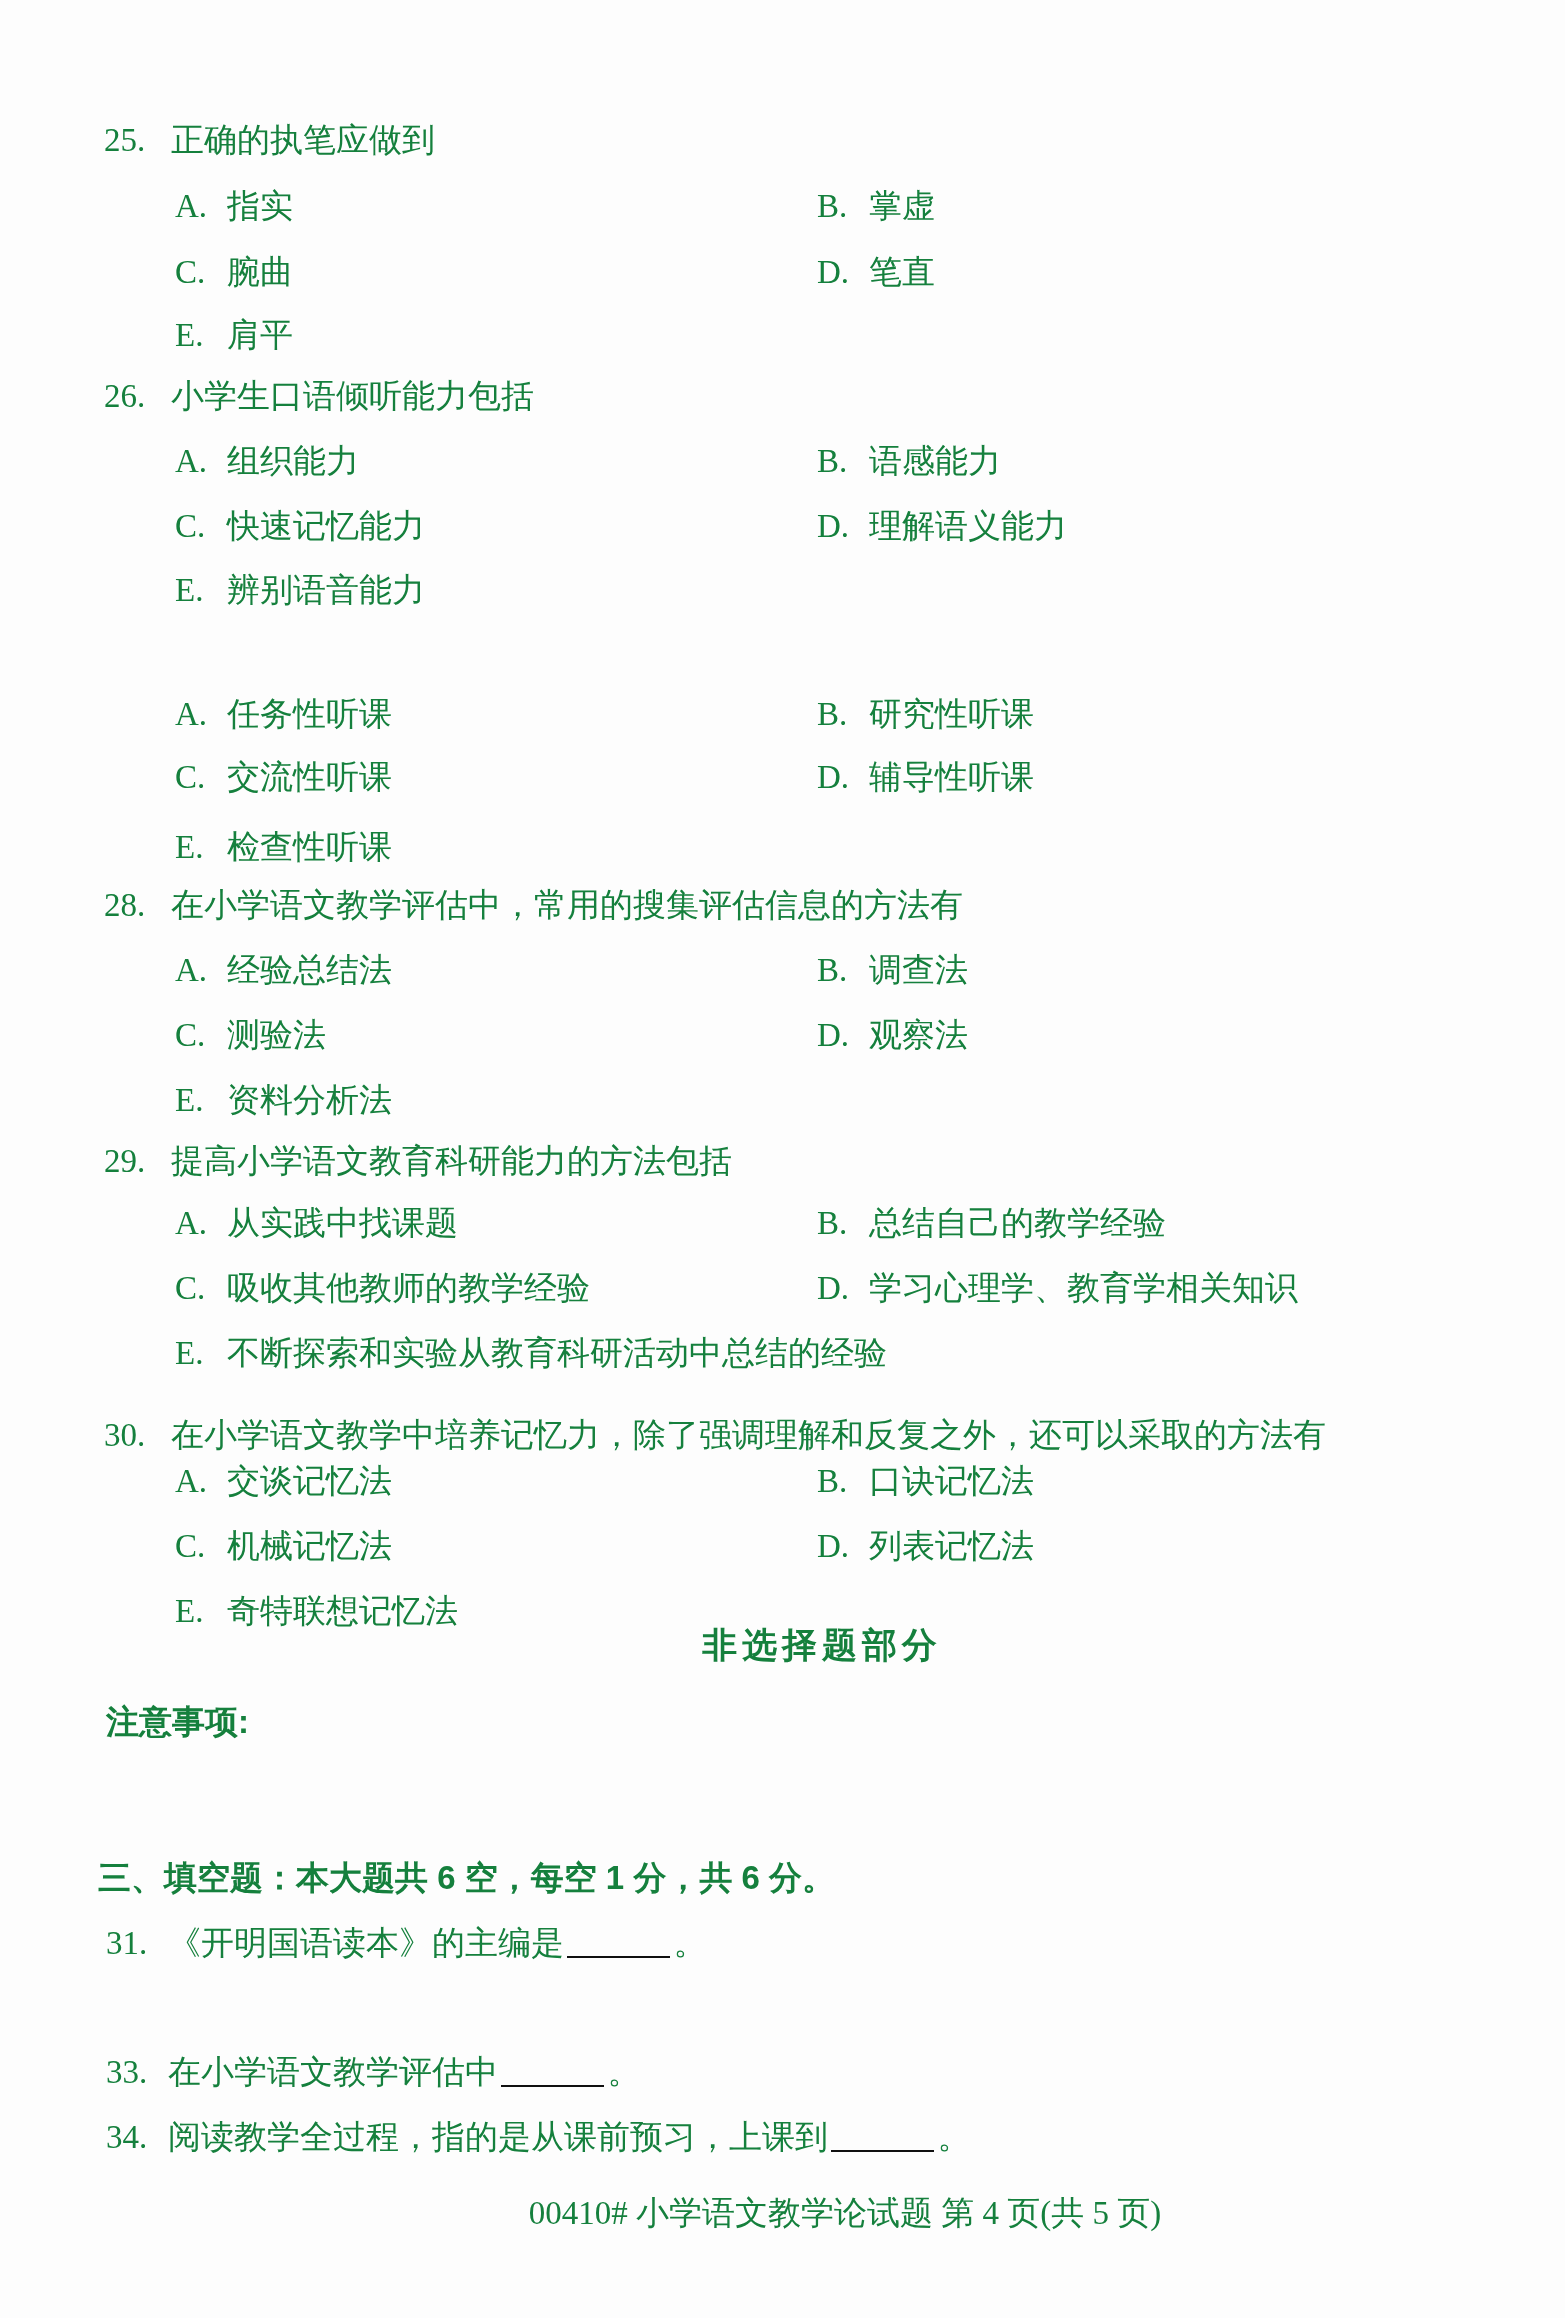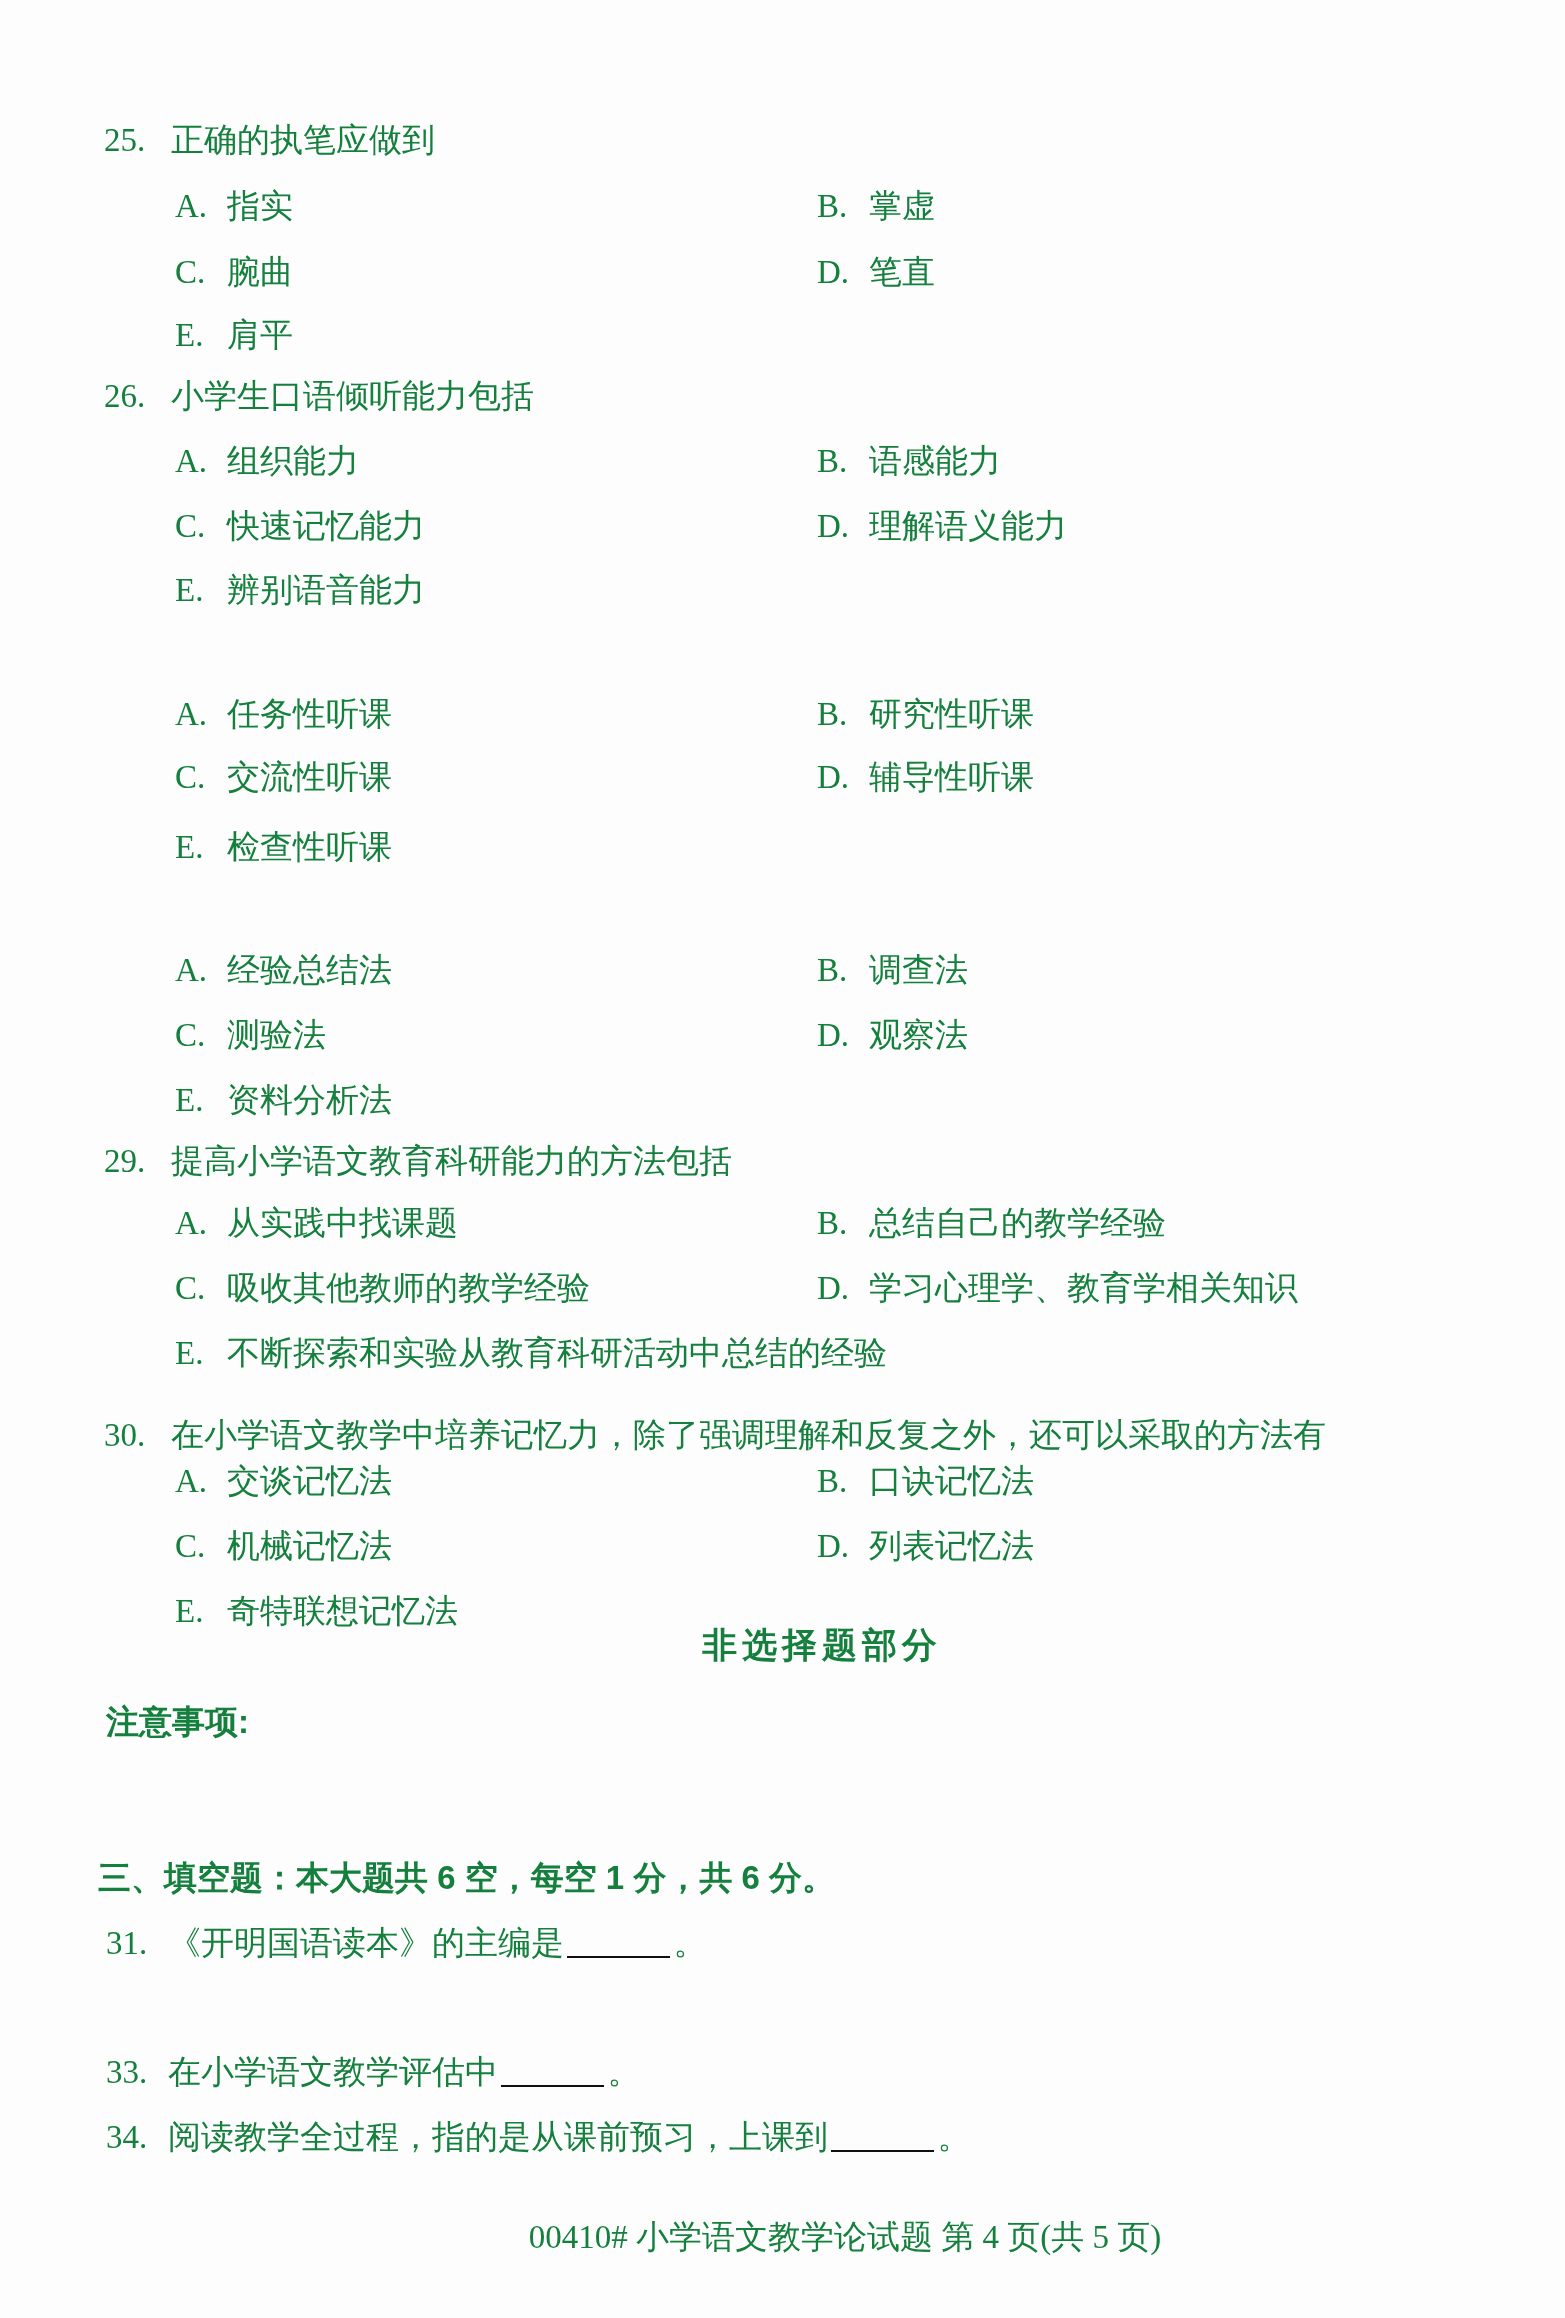--- a/index.html
+++ b/index.html
@@ -41,21 +41,20 @@
   .blank {
     display:inline-block;
     width:103px; height:2.4px;
     background:#101010;
     vertical-align:-4.1px;
     margin:0 3.3px;
   }
   .footer {
     left:845px; width:auto; transform:translateX(-50%);
     font-size:33px;
-    margin-top:24px;
   }
 </style>
 </head>
 <body>
 
 <div class="page">
 
   <div class="line stemline" style="top:122px"><span class="qnum">25.</span><span>正确的执笔应做到</span></div>
   <div class="line" style="top:188px">
     <span class="opt optA"><span class="olabel">A.</span><span>指实</span></span>
@@ -87,20 +86,21 @@
     <span class="opt optB"><span class="olabel">B.</span><span>研究性听课</span></span>
   </div>
   <div class="line" style="top:759px">
     <span class="opt optA"><span class="olabel">C.</span><span>交流性听课</span></span>
     <span class="opt optB"><span class="olabel">D.</span><span>辅导性听课</span></span>
   </div>
   <div class="line" style="top:829px">
     <span class="opt optA"><span class="olabel">E.</span><span>检查性听课</span></span>
   </div>
 
+  <div class="line stemline" style="top:887px"><span class="qnum">28.</span><span>在小学语文教学评估中，常用的搜集评估信息的方法有</span></div>
   <div class="line" style="top:952px">
     <span class="opt optA"><span class="olabel">A.</span><span>经验总结法</span></span>
     <span class="opt optB"><span class="olabel">B.</span><span>调查法</span></span>
   </div>
   <div class="line" style="top:1017px">
     <span class="opt optA"><span class="olabel">C.</span><span>测验法</span></span>
     <span class="opt optB"><span class="olabel">D.</span><span>观察法</span></span>
   </div>
   <div class="line" style="top:1082px">
     <span class="opt optA"><span class="olabel">E.</span><span>资料分析法</span></span>

